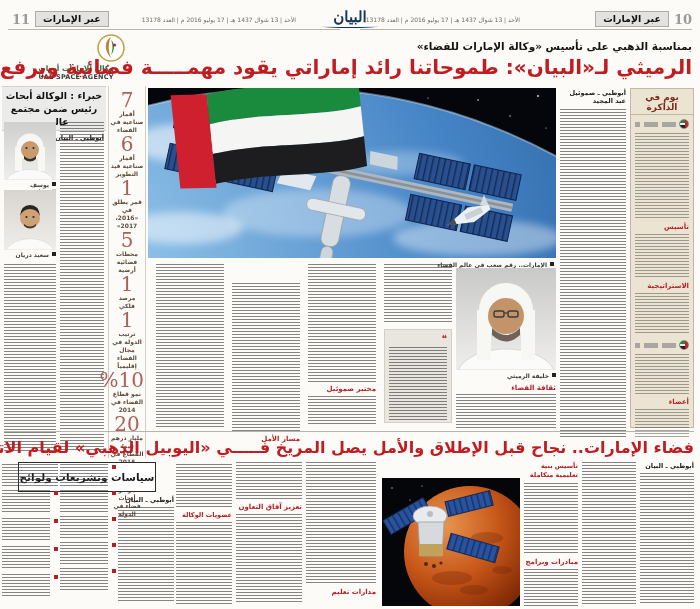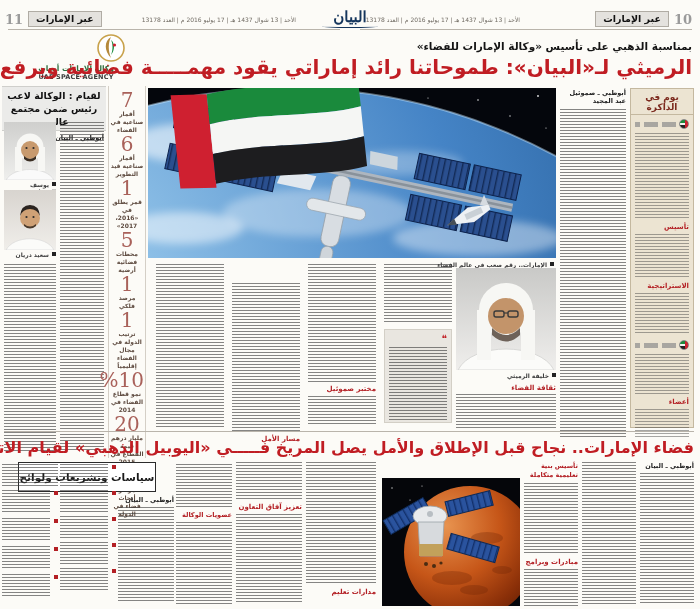--- a/index.html
+++ b/index.html
@@ -44,21 +44,21 @@
   .bullet .bl{position:absolute;right:8px;left:0;top:0;}
   .logo-ar{font-size:7.5px;font-weight:bold;color:#2f6f3f;text-align:center;}
   .logo-en{font-size:6.5px;font-weight:bold;color:#3a3a3a;text-align:center;letter-spacing:.2px;}
   img,svg{display:block;}
 </style>
 </head>
 <body>
 
 <div id="paper">
 
-  <div class="abs" style="left:5px;top:11px;display:flex;align-items:center;gap:5px;direction:ltr;">
+  <div class="abs" style="left:12px;top:11px;display:flex;align-items:center;gap:5px;direction:ltr;">
     <span class="folio-num">11</span>
     <span class="folio-box">عبر الإمارات</span>
   </div>
   <div class="abs" style="right:8px;top:11px;display:flex;align-items:center;gap:5px;direction:rtl;">
     <span class="folio-num">10</span>
     <span class="folio-box">عبر الإمارات</span>
   </div>
   <div class="abs dateline" style="left:180px;top:16px;width:116px;text-align:center;">الأحد | 13 شوال 1437 هـ | 17 يوليو 2016 م | العدد 13178</div>
   <div class="abs masthead" style="left:302px;top:8px;width:96px;text-align:center;">البيان</div>
   <div class="abs" style="left:322px;top:25px;width:56px;height:2px;border-bottom:1.4px solid #14355c;border-radius:50%;"></div>
@@ -75,21 +75,21 @@
     </svg>
   </div>
   <div class="abs logo-ar" style="left:20px;top:64px;width:112px;">وكالة الإمارات أبحاث</div>
   <div class="abs logo-en" style="left:20px;top:73px;width:112px;">UAE SPACE AGENCY</div>
 
   <div class="abs kicker" style="left:392px;top:40px;width:300px;">بمناسبة الذهبي على تأسيس «وكالة الإمارات للفضاء»</div>
   <div class="abs head1" style="left:100px;top:55px;width:592px;">الرميثي لـ«البيان»: طموحاتنا رائد إماراتي يقود مهمـــــة فضائية ويرفع اسم بلادنا عالياً</div>
 
   <div class="abs" style="left:2px;top:86px;width:104px;height:366px;">
     <div class="expert-title">
-      <span>لقيام : الوكالة لاعب</span><br>
+      <span>خبراء : الوكالة أبحاث</span><br>
       <span>رئيس ضمن مجتمع عالمي</span>
     </div>
     <div class="byline" style="margin:3px 2px 2px 0;">أبوظبي ـ البيان</div>
 
     <div class="abs" style="left:2px;top:36px;width:52px;height:58px;">
       <svg width="52" height="58" viewBox="0 0 52 58">
         <rect width="52" height="58" fill="#d7d7d5"></rect>
         <rect width="52" height="58" fill="url(#pg1)"></rect>
         <defs>
             <linearGradient id="pg1" x1="0" y1="0" x2="0" y2="1">

